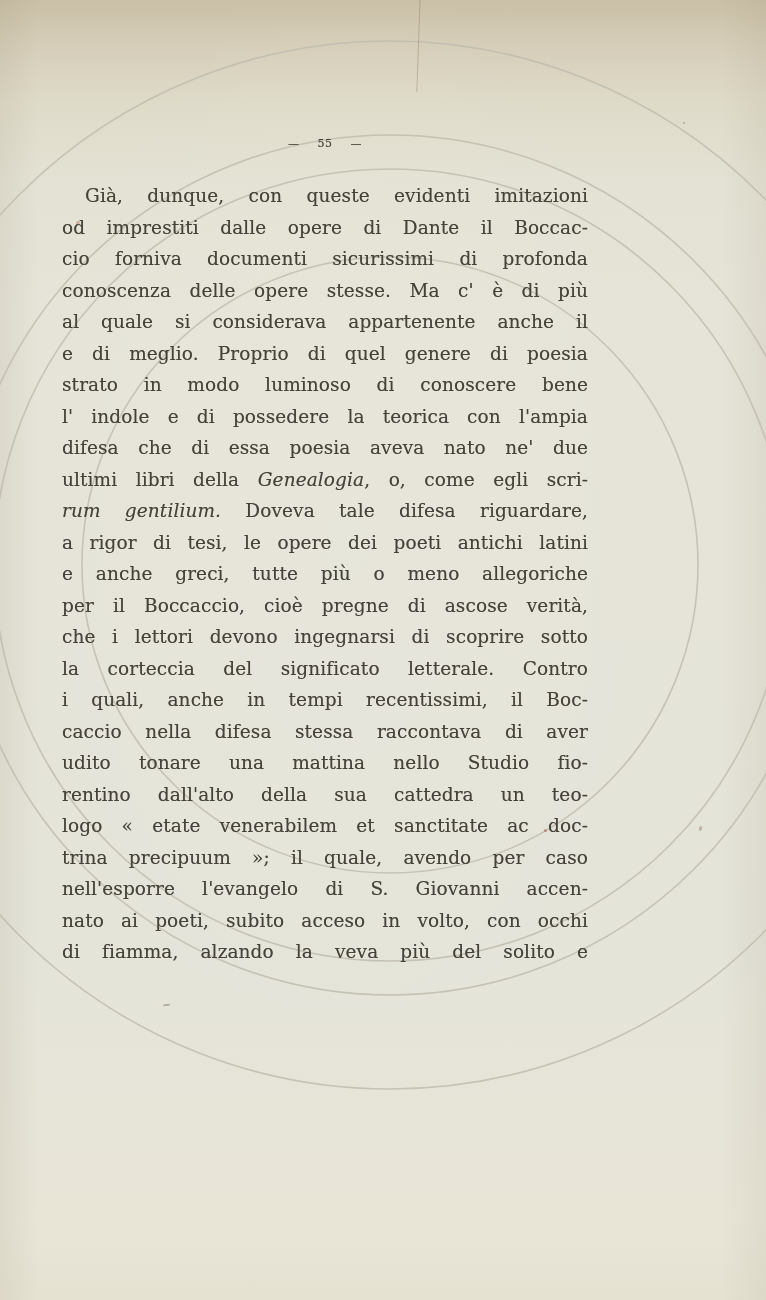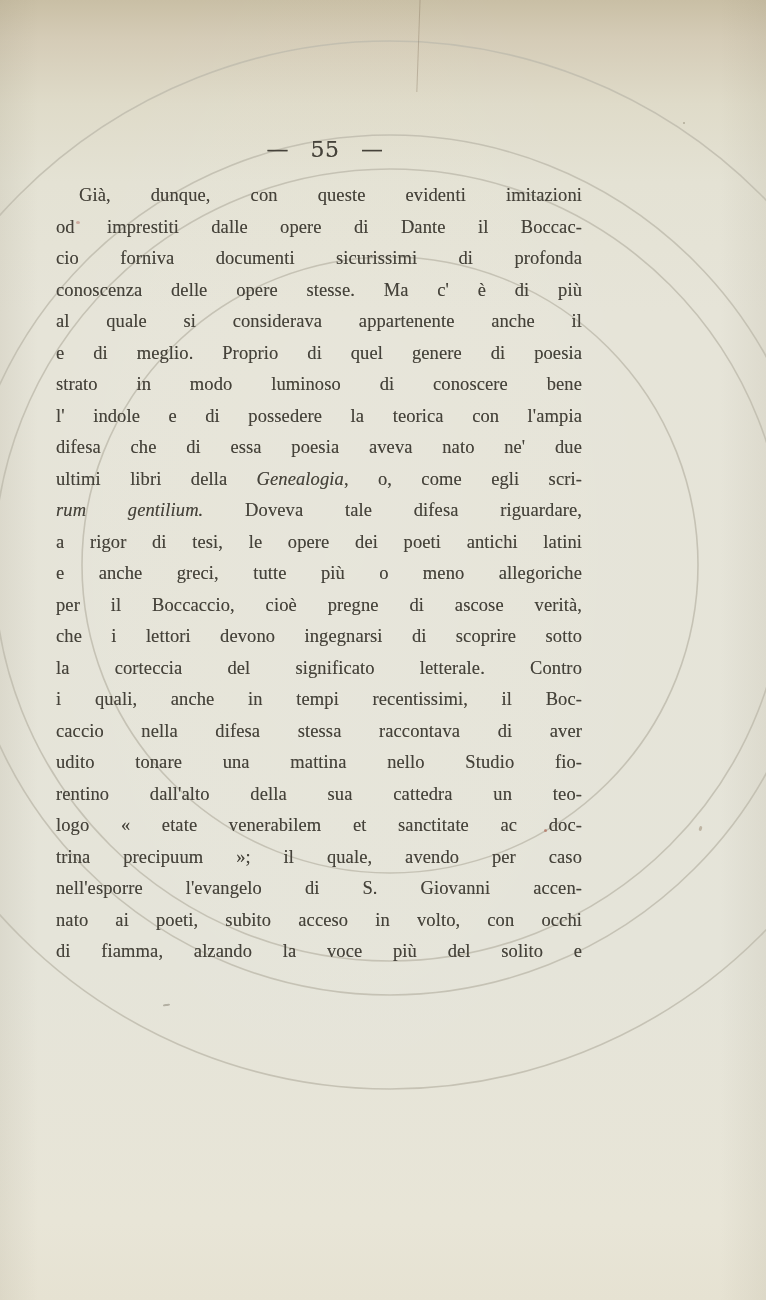--- a/index.html
+++ b/index.html
@@ -30,30 +30,29 @@
     background:rgba(125,110,85,0.35);transform:rotate(2deg);z-index:1;
   }
   .speck{position:absolute;border-radius:50%;z-index:1;}
   .speck.s1{left:76px;top:221px;width:4px;height:3px;background:rgba(185,125,115,0.55);}
   .speck.s2{left:544px;top:829px;width:3px;height:3px;background:rgba(165,70,50,0.5);}
   .speck.s3{left:683px;top:122px;width:2px;height:2px;background:rgba(120,110,90,0.45);}
   .speck.s4{left:163px;top:1004px;width:7px;height:2px;border-radius:40%;background:rgba(105,98,82,0.4);transform:rotate(-8deg);}
   .speck.s5{left:699px;top:826px;width:3px;height:5px;border-radius:40%;background:rgba(130,105,80,0.38);transform:rotate(15deg);}
   .pagenum{
     position:absolute;left:62px;top:137px;width:526px;z-index:2;
-    text-align:center;font-size:22px;color:var(--ink);
+    text-align:center;font-size:11px;color:var(--ink);
     word-spacing:14px;letter-spacing:0.5px;
     text-shadow:0 0 0.6px rgba(60,55,45,0.45);
   }
   .textblock{
-    position:absolute;left:56px;top:180px;width:526px;z-index:2;
+    position:absolute;left:62px;top:180px;width:526px;z-index:2;
     font-size:18.5px;line-height:31.5px;color:var(--ink);
     text-shadow:0 0 0.6px rgba(60,55,45,0.45);
     letter-spacing:0.1px;
-    font-family:Liberation Serif, serif;
   }
   .line{
     text-align:justify;text-align-last:justify;-moz-text-align-last:justify;
     text-justify:inter-word;height:31.5px;overflow:hidden;
   }
   .line.indent{text-indent:23px;}
   .it{font-style:italic;}
 </style>
 </head>
 <body>
@@ -94,16 +93,16 @@
       <div class="line"><span>che i lettori devono ingegnarsi di scoprire sotto</span></div>
       <div class="line"><span>la corteccia del significato letterale. Contro</span></div>
       <div class="line"><span>i quali, anche in tempi recentissimi, il Boc-</span></div>
       <div class="line"><span>caccio nella difesa stessa raccontava di aver</span></div>
       <div class="line"><span>udito tonare una mattina nello Studio fio-</span></div>
       <div class="line"><span>rentino dall'alto della sua cattedra un teo-</span></div>
       <div class="line"><span>logo « etate venerabilem et sanctitate ac doc-</span></div>
       <div class="line"><span>trina precipuum »; il quale, avendo per caso</span></div>
       <div class="line"><span>nell'esporre l'evangelo di S. Giovanni accen-</span></div>
       <div class="line"><span>nato ai poeti, subito acceso in volto, con occhi</span></div>
-      <div class="line"><span>di fiamma, alzando la voce più del solito e</span></div>
+      <div class="line"><span>di fiamma, alzando la veva più del solito e</span></div>
     </div>
 
 </div>
 
 </body></html>

